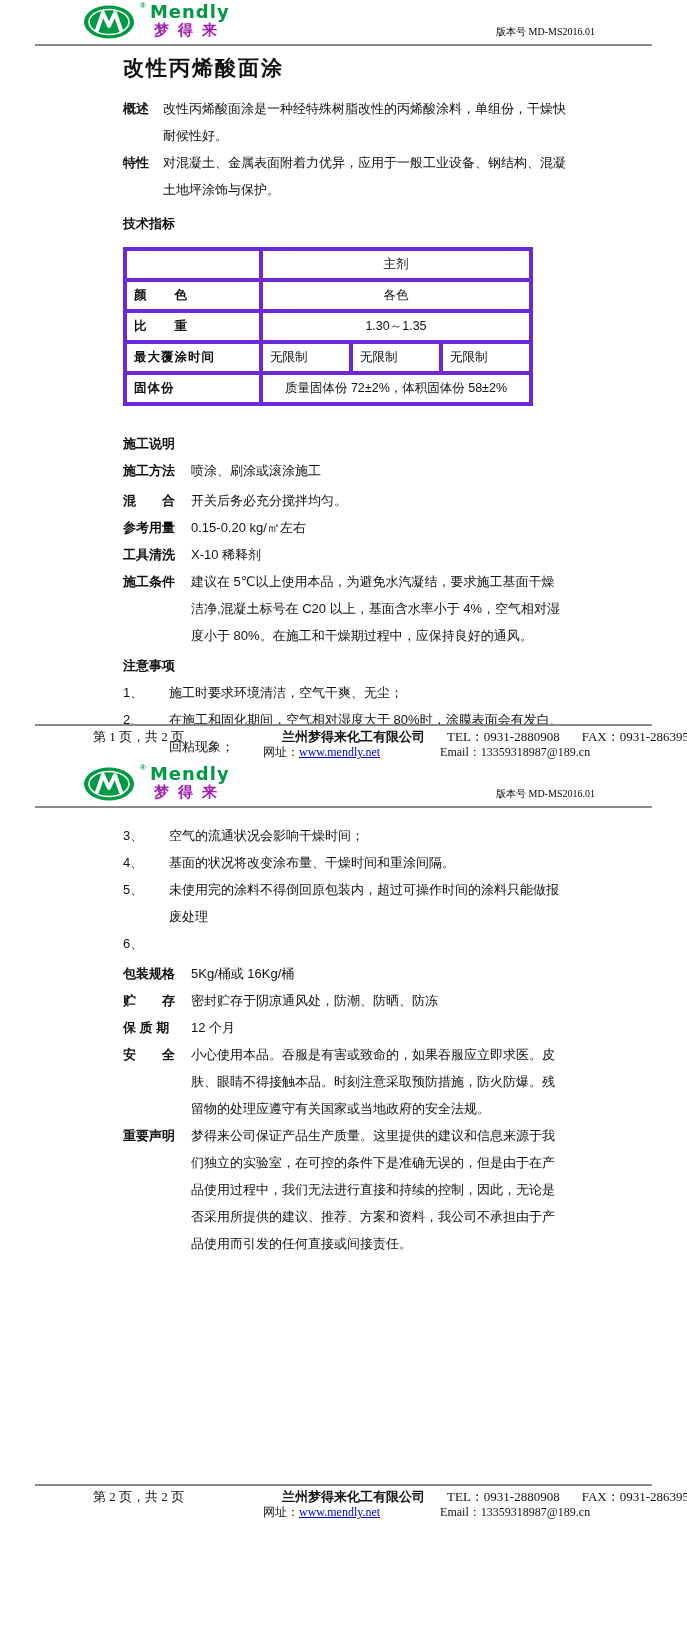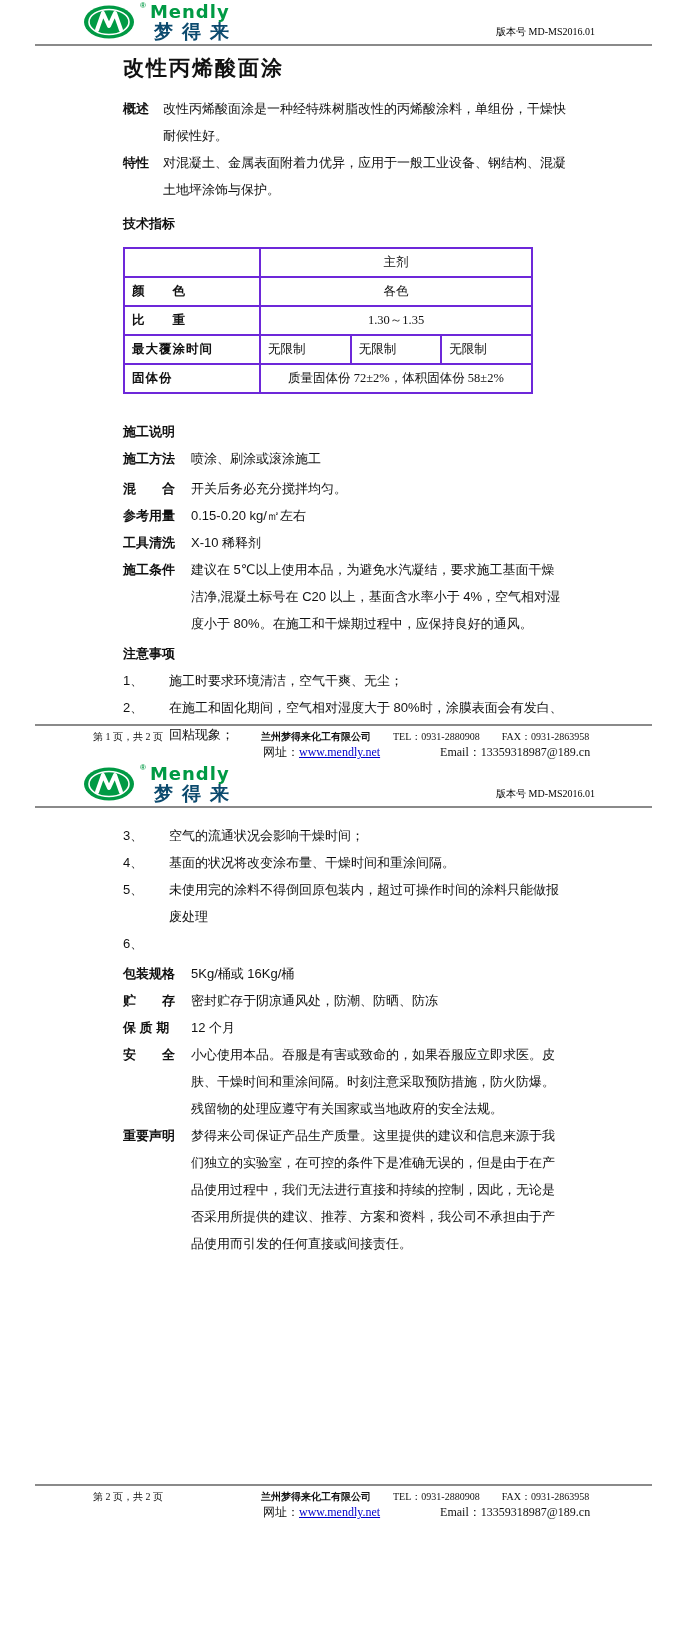--- a/index.html
+++ b/index.html
@@ -11,46 +11,46 @@
   }
   .page { position: relative; padding: 0 35px; }
   .page-1 { height: 762px; }
   .page-2 { height: 876px; }
 
   
   .page-header { display: flex; justify-content: space-between; align-items: flex-end; padding: 6px 57px 0 48px; height: 42px; }
   .logo { display: flex; align-items: flex-start; gap: 4px; }
   .logo-text { display: flex; flex-direction: column; line-height: 1; margin-top: 1px; }
   .logo-en { font-size: 18px; font-weight: bold; letter-spacing: 1px; color: #009a44; font-family: "DejaVu Sans", sans-serif; }
-  .logo-cn { font-size: 19px; font-weight: bold; color: #0c4a6e; letter-spacing: 9px; margin-top: 1px; margin-left: 4px; }
+  .logo-cn { font-size: 15px; font-weight: bold; color: #a21caf; letter-spacing: 9px; margin-top: 1px; margin-left: 4px; }
   .reg-mark { font-size: 8px; color: #009a44; font-weight: bold; margin-left: -3px; margin-top: -1px; }
   .version { font-size: 10px; font-family: "Liberation Serif", serif; color: #000; padding-bottom: 3px; white-space: nowrap; }
   .rule { border-top: 2px solid #8a8a8a; margin-top: 2px; }
 
   
   .doc-title { margin: 8px 0 0 88px; font-size: 21px; font-weight: bold; letter-spacing: 2px; }
   .content { margin-left: 88px; width: 444px; font-size: 13px; line-height: 27px; }
   .row { display: flex; align-items: flex-start; }
   .row-label { font-weight: bold; flex-shrink: 0; white-space: pre; }
   .w40 { width: 40px; } .w68 { width: 68px; } .w46 { width: 46px; }
   .row-text { flex: 1; }
   .heading { font-weight: bold; }
   .mt14 { margin-top: 13px; } .mt8 { margin-top: 7px; } .mt4 { margin-top: 3px; }
 
   
   .spec-table { border-collapse: collapse; margin: 10px 0 0 0; table-layout: fixed; width: 410px; }
-  .spec-table td { border: 2px solid #6d28d9; height: 24px; font-size: 12.5px; padding: 0 7px; vertical-align: middle; white-space: nowrap; font-family: Liberation Serif, serif; }
+  .spec-table td { border: 4px solid #6d28d9; height: 24px; font-size: 12.5px; padding: 0 7px; vertical-align: middle; white-space: nowrap; }
   .spec-table .lbl { width: 136px; font-weight: bold; letter-spacing: 1px; }
   .spec-table .c { text-align: center; }
 
   
   .page-footer { position: absolute; left: 35px; right: 35px; }
   .pf-1 { top: 724px; } .pf-2 { top: 722px; }
   .footer-rule { border-top: 2px solid #8a8a8a; }
-  .footer-line { display: flex; font-size: 10px; font-family: "Liberation Serif", serif; line-height: 16px; margin-top: 3px; white-space: nowrap; }
+  .footer-line { display: flex; font-size: 13px; font-family: "Liberation Serif", serif; line-height: 16px; margin-top: 3px; white-space: nowrap; }
   .footer-pagenum { margin-left: 58px; }
   .footer-company { font-weight: bold; margin-left: 98px; }
   .footer-tel { margin-left: 22px; } .footer-fax { margin-left: 22px; }
   .footer-line2 { display: flex; font-size: 12px; font-family: "Liberation Serif", serif; line-height: 15px; white-space: nowrap; }
   .footer-web { margin-left: 228px; }
   .footer-email { margin-left: 60px; }
   a.weblink { color: #0000cc; text-decoration: underline; }
 
   .icon-ellipse { display: inline-block; }
 </style>
@@ -208,21 +208,21 @@
     <div class="row">
       <div class="row-label w68">贮　　存</div>
       <div class="row-text">密封贮存于阴凉通风处，防潮、防晒、防冻</div>
     </div>
     <div class="row">
       <div class="row-label w68">保 质 期</div>
       <div class="row-text">12 个月</div>
     </div>
     <div class="row">
       <div class="row-label w68">安　　全</div>
-      <div class="row-text">小心使用本品。吞服是有害或致命的，如果吞服应立即求医。皮肤、干燥时间和重涂间隔。时刻注意采取预防措施，防火防爆。残留物的处理应遵守有关国家或当地政府的安全法规。</div>
+      <div class="row-text">小心使用本品。吞服是有害或致命的，如果吞服应立即求医。皮肤、眼睛不得接触本品。时刻注意采取预防措施，防火防爆。残留物的处理应遵守有关国家或当地政府的安全法规。</div>
     </div>
     <div class="row">
       <div class="row-label w68">重要声明</div>
       <div class="row-text">梦得来公司保证产品生产质量。这里提供的建议和信息来源于我们独立的实验室，在可控的条件下是准确无误的，但是由于在产品使用过程中，我们无法进行直接和持续的控制，因此，无论是否采用所提供的建议、推荐、方案和资料，我公司不承担由于产品使用而引发的任何直接或间接责任。</div>
     </div>
   </div>
 
   <div class="page-footer pf-2">
     <div class="footer-rule"></div>
     <div class="footer-line">

